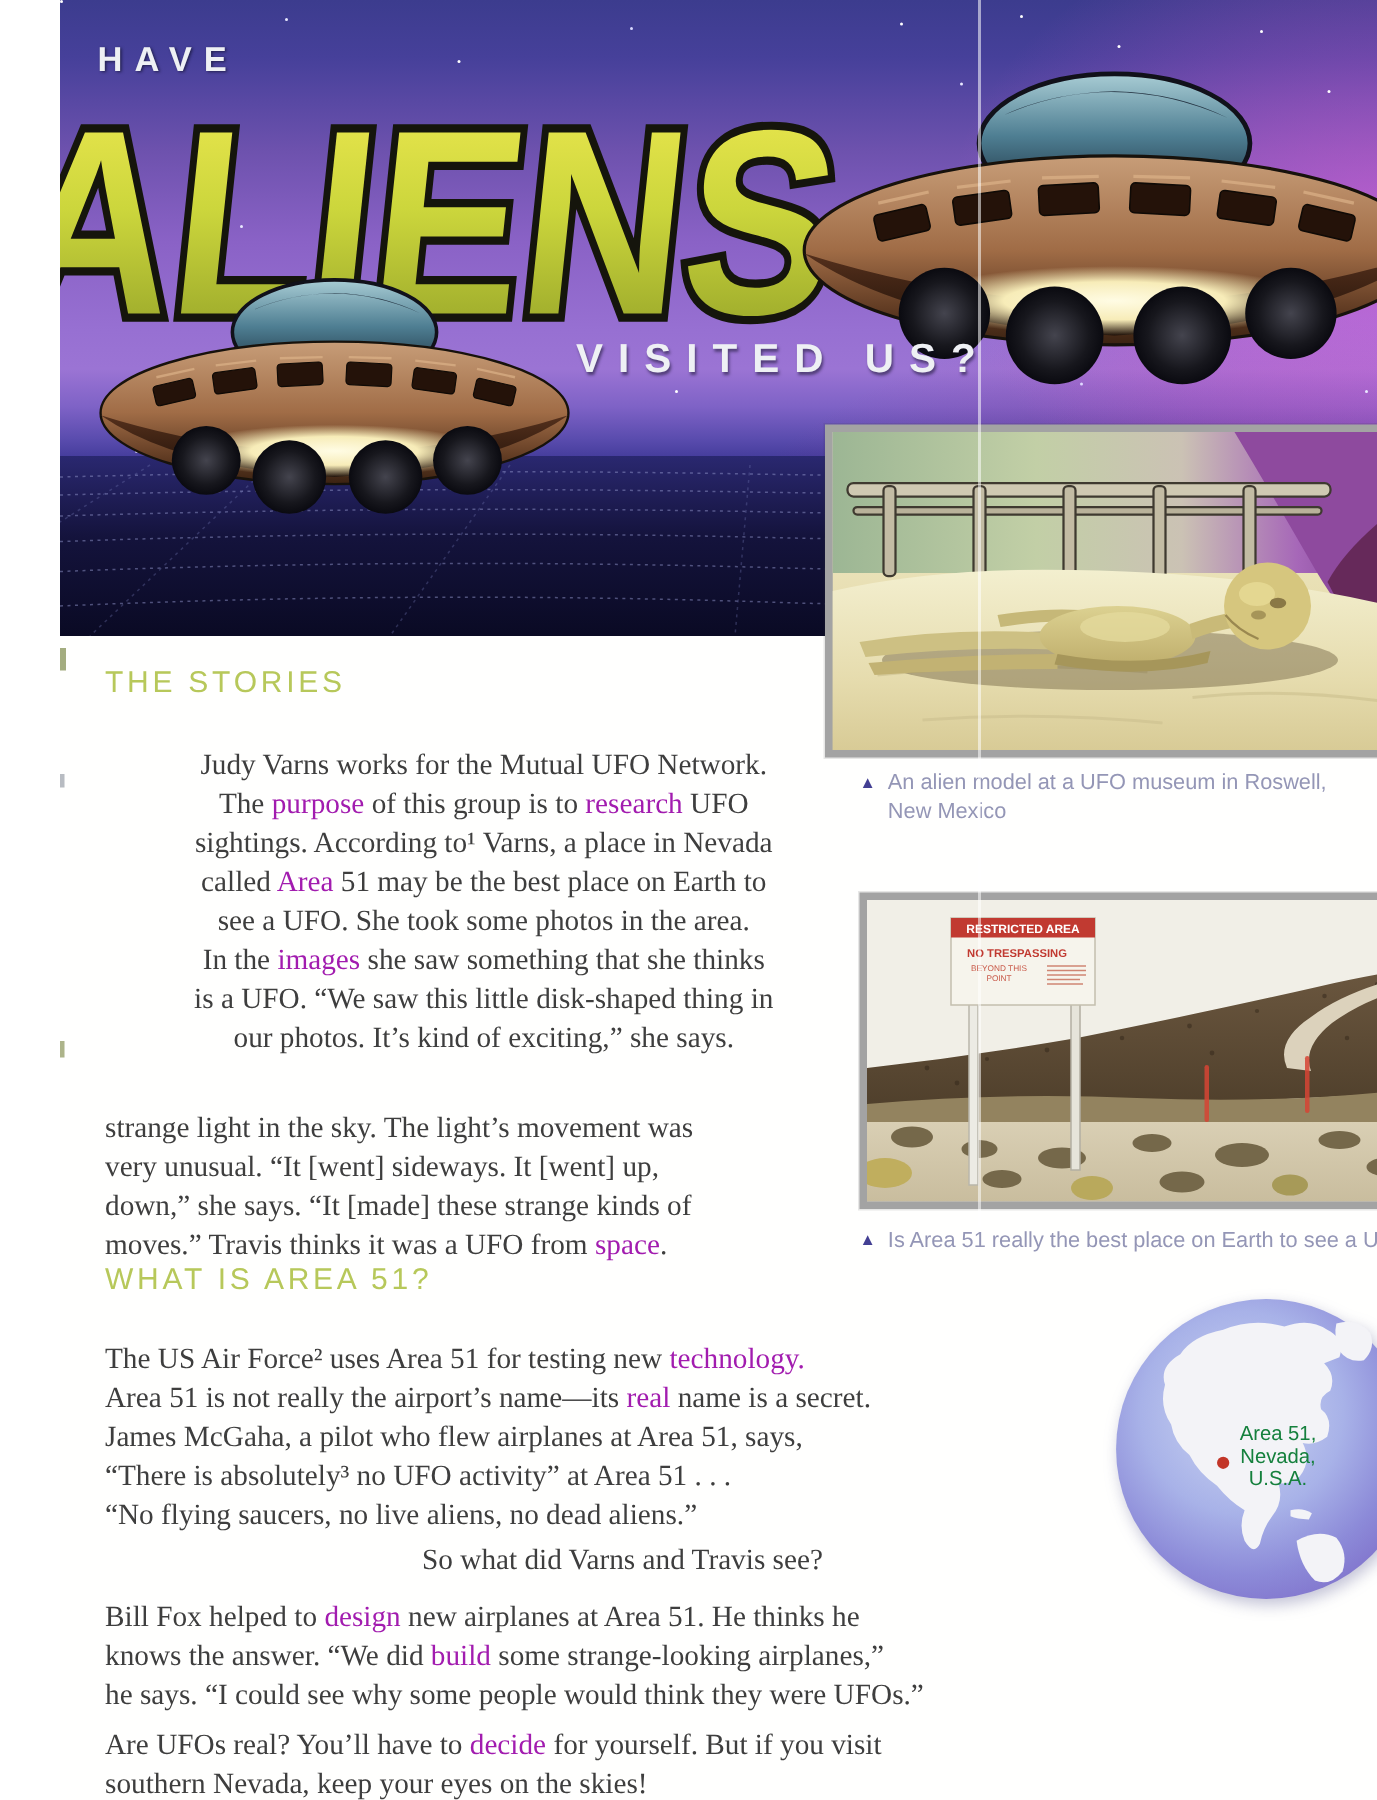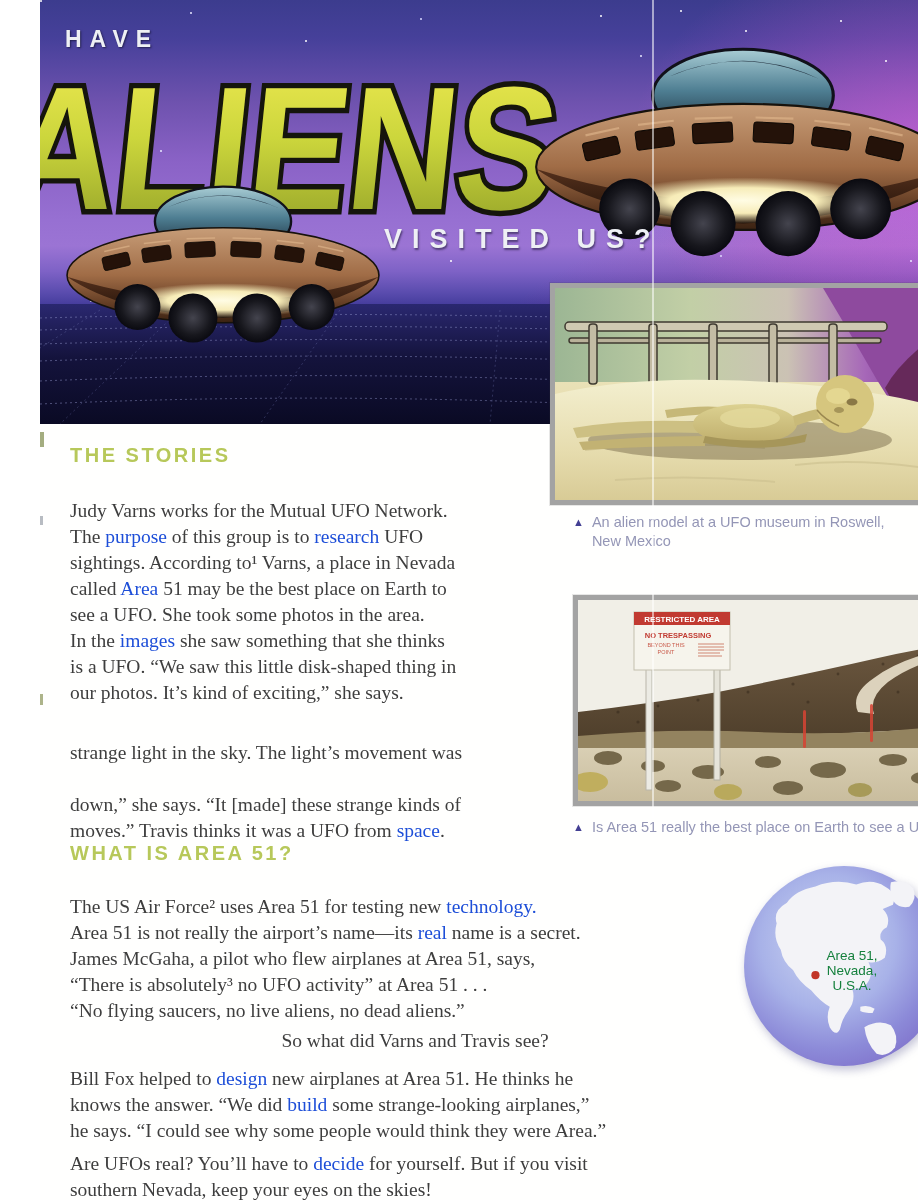--- a/index.html
+++ b/index.html
@@ -52,32 +52,32 @@
   .caption-alien { left:533px; top:513px; width:330px; }
   .caption-area  { left:533px; top:818px; width:380px; }
 
   
   .globe { position:absolute; left:702px; top:864px; width:204px; height:204px; filter:drop-shadow(2px 4px 5px rgba(80,80,140,.35)); }
   .globe svg { display:block; width:100%; height:100%; }
   .globe-label { position:absolute; left:62px; top:84px; width:96px; text-align:center;
     font-family:"Liberation Sans", sans-serif; font-size:13.5px; line-height:15px; color:#15803d; }
 
   
-  .h-green { position:absolute; font-family:"Liberation Sans", sans-serif; font-weight:bold;
+  .h-green { position:absolute; font-family:"Liberation Sans", sans-serif; font-weight:normal;
     color:#b7c85a; letter-spacing:2.5px; font-size:20px; }
   #h1 { left:30px; top:444px; }
   #h2 { left:30px; top:842px; }
   .body-p { position:absolute; font-size:19.5px; line-height:26px; color:#3e3e3e; }
-  #p11 { left:30px; top:478px;  width:505px; }
+  #p11 { left:30px; top:478px;  width:505px;text-align:center; }
   #p12 { left:30px; top:694px;  width:505px; }
   #p21 { left:30px; top:874px;  width:690px; }
   #p22 { left:30px; top:1008px; width:690px;text-align:center; }
   #p23 { left:30px; top:1046px; width:700px; }
   #p24 { left:30px; top:1131px; width:700px; }
-  .kw { color:#1d4ed8; }
+  .kw { color:#a21caf; }
 
   
   .crease { position:absolute; left:612px; top:0; width:2px; height:818px;
     background:rgba(255,255,255,.55); z-index:40; }
   .edge-mark { position:absolute; left:0; opacity:.7; }
   .em1 { top:432px; width:4px; height:15px; background:#7d8a4a; }
   .em2 { top:516px; width:3px; height:9px;  background:#9aa0a8; }
   .em3 { top:694px; width:3px; height:11px; background:#8a9458; }
 </style>
 </head>
@@ -343,25 +343,25 @@
     </svg>
     <div class="globe-label">
       <div>Area 51,</div>
       <div>Nevada,</div>
       <div>U.S.A.</div>
     </div>
   </div>
 
   <div class="h-green" id="h1">THE STORIES</div>
   <p class="body-p" id="p11"><span>Judy Varns works for the Mutual UFO Network.</span><br><span>The </span><span class="kw">purpose</span><span> of this group is to </span><span class="kw">research</span><span> UFO</span><br><span>sightings. According to¹ Varns, a place in Nevada</span><br><span>called </span><span class="kw">Area</span><span> 51 may be the best place on Earth to</span><br><span>see a UFO. She took some photos in the area.</span><br><span>In the </span><span class="kw">images</span><span> she saw something that she thinks</span><br><span>is a UFO. “We saw this little disk-shaped thing in</span><br><span>our photos. It’s kind of exciting,” she says.</span></p>
-  <p class="body-p" id="p12"><br><span>strange light in the sky. The light’s movement was</span><br><br><span>down,” she says. “It [made] these strange kinds of</span><br><span>moves.” Travis thinks it was a UFO from </span><span class="kw">space</span><span>.</span></p>
+  <p class="body-p" id="p12"><br><span>strange light in the sky. The light’s movement was</span><br><span>very unusual. “It [went] sideways. It [went] up,</span><br><span>down,” she says. “It [made] these strange kinds of</span><br><span>moves.” Travis thinks it was a UFO from </span><span class="kw">space</span><span>.</span></p>
 
   <div class="h-green" id="h2">WHAT IS AREA 51?</div>
   <p class="body-p" id="p21"><span>The US Air Force² uses Area 51 for testing new </span><span class="kw">technology.</span><br><span>Area 51 is not really the airport’s name—its </span><span class="kw">real</span><span> name is a secret.</span><br><span>James McGaha, a pilot who flew airplanes at Area 51, says,</span><br><span>“There is absolutely³ no UFO activity” at Area 51 . . .</span><br><span>“No flying saucers, no live aliens, no dead aliens.”</span></p>
   <p class="body-p" id="p22"><span>So what did Varns and Travis see?</span></p>
-  <p class="body-p" id="p23"><span>Bill Fox helped to </span><span class="kw">design</span><span> new airplanes at Area 51. He thinks he</span><br><span>knows the answer. “We did </span><span class="kw">build</span><span> some strange-looking airplanes,”</span><br><span>he says. “I could see why some people would think they were Area.”</span></p>
+  <p class="body-p" id="p23"><span>Bill Fox helped to </span><span class="kw">design</span><span> new airplanes at Area 51. He thinks he</span><br><span>knows the answer. “We did </span><span class="kw">build</span><span> some strange-looking airplanes,”</span><br><span>he says. “I could see why some people would think they were UFOs.”</span></p>
   <p class="body-p" id="p24"><span>Are UFOs real? You’ll have to </span><span class="kw">decide</span><span> for yourself. But if you visit</span><br><span>southern Nevada, keep your eyes on the skies!</span></p>
 
   <div class="crease"></div>
   <div class="edge-mark em1"></div>
   <div class="edge-mark em2"></div>
   <div class="edge-mark em3"></div>
 </div>
 
 </body></html>

